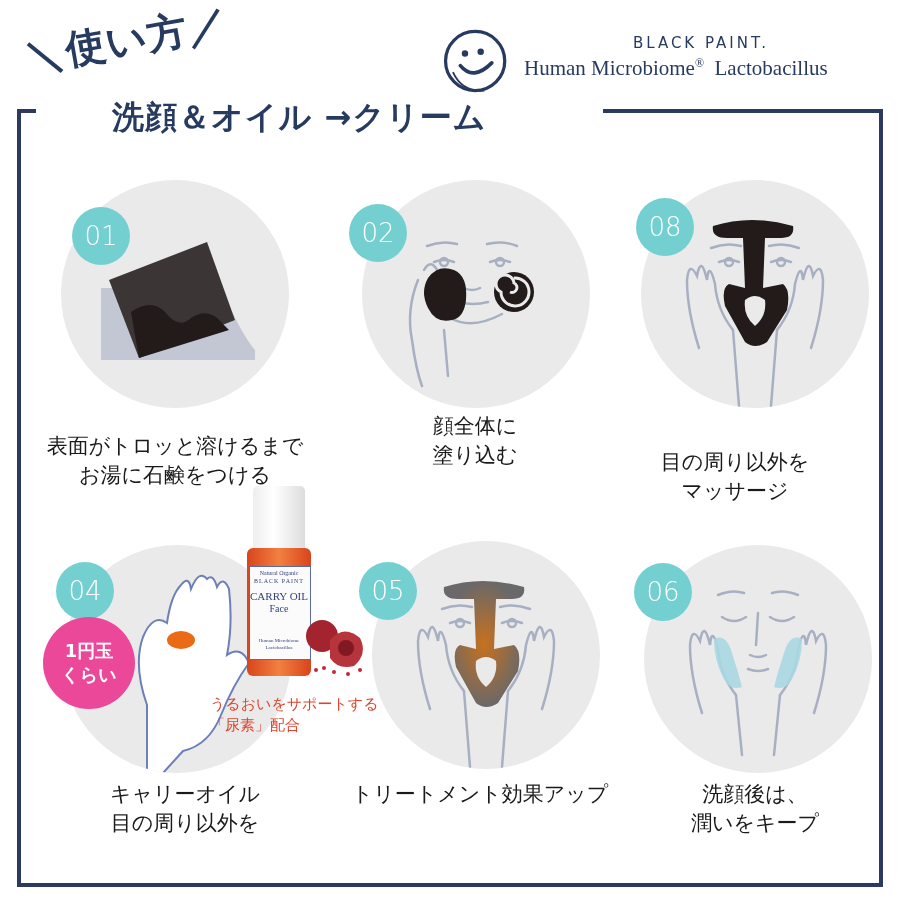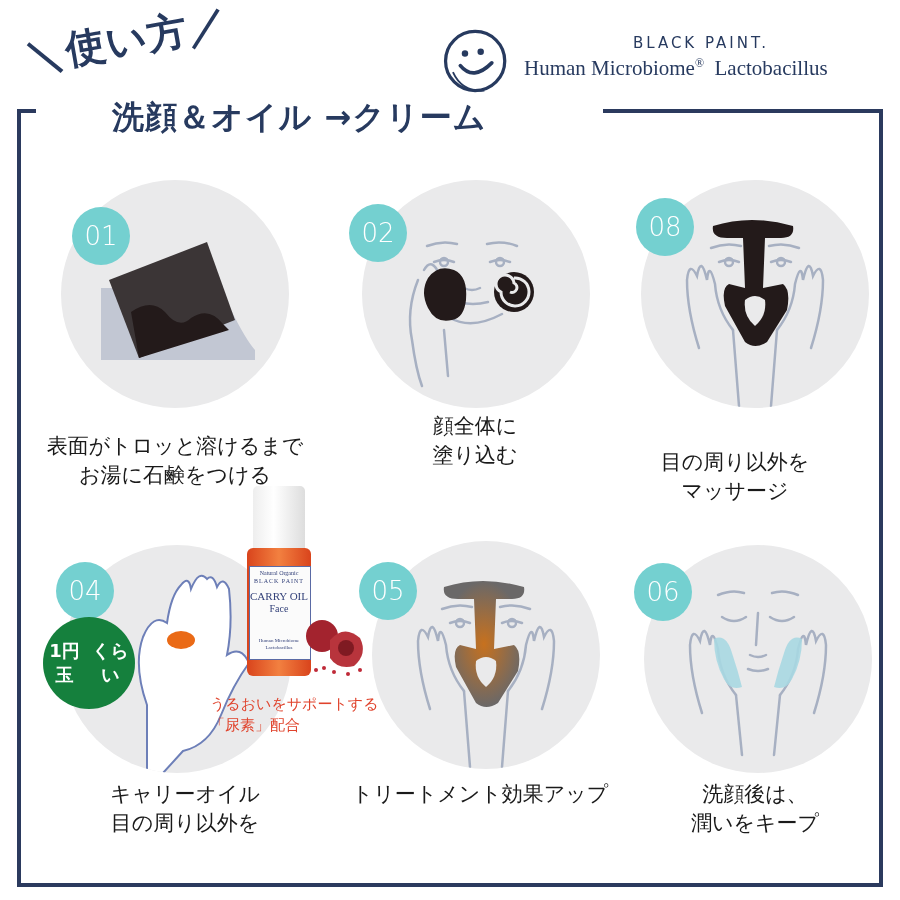--- a/index.html
+++ b/index.html
@@ -8,21 +8,21 @@
   .howto{position:absolute;left:30px;top:20px;font-size:40px;font-weight:bold;color:#273a5f;transform:rotate(-10deg);transform-origin:left bottom;letter-spacing:1px;}
   .subtitle{position:absolute;left:112px;top:96px;font-size:32px;font-weight:bold;color:#273a5f;letter-spacing:1px;white-space:nowrap;}
   .brand{position:absolute;left:440px;top:22px;width:440px;height:80px;}
   .brand-logo{position:absolute;left:0;top:2px;width:74px;height:74px;}
   .brand-name{position:absolute;left:86px;top:12px;width:350px;text-align:center;font-family:"DejaVu Sans","Liberation Sans",sans-serif;font-size:15px;letter-spacing:3px;color:#273a5f;}
   .brand-sub{position:absolute;left:84px;top:34px;font-family:"Liberation Serif","DejaVu Serif",serif;font-size:21px;color:#273a5f;white-space:nowrap;}
   .brand-sub sup{font-size:12px;}
   .circle{position:absolute;width:228px;height:228px;border-radius:50%;background:#eaeaeb;overflow:hidden;}
   .badge{position:absolute;width:58px;height:58px;border-radius:50%;background:#74d0d0;color:#fff;font-size:26px;display:flex;align-items:center;justify-content:center;font-family:"DejaVu Sans",sans-serif;font-weight:300;margin-top:23px;}
   .caption{position:absolute;text-align:center;font-size:21px;line-height:29px;color:#1a1a1a;white-space:nowrap;}
-  .orange-badge{position:absolute;width:92px;height:92px;border-radius:50%;background:#15803d;color:#fff;font-weight:bold;font-size:18px;line-height:24px;display:flex;flex-direction:row;align-items:center;justify-content:center;text-align:center;}
+  .orange-badge{position:absolute;width:92px;height:92px;border-radius:50%;background:#ec4899;color:#fff;font-weight:bold;font-size:18px;line-height:24px;display:flex;flex-direction:column;align-items:center;justify-content:center;text-align:center;}
   .red-note{position:absolute;color:#e0432c;font-size:15px;line-height:21px;white-space:nowrap;}
   .bottle-label{position:absolute;font-family:"Liberation Serif",serif;color:#34427a;text-align:center;}
 </style>
 </head>
 <body>
 
 <div class="frame-seg" style="left:18px;top:109px;width:18px;height:4px;"></div>
 <div class="frame-seg" style="left:603px;top:109px;width:280px;height:4px;"></div>
 <div class="frame-seg" style="left:17px;top:109px;width:4px;height:778px;"></div>
 <div class="frame-seg" style="left:879px;top:109px;width:4px;height:778px;"></div>

